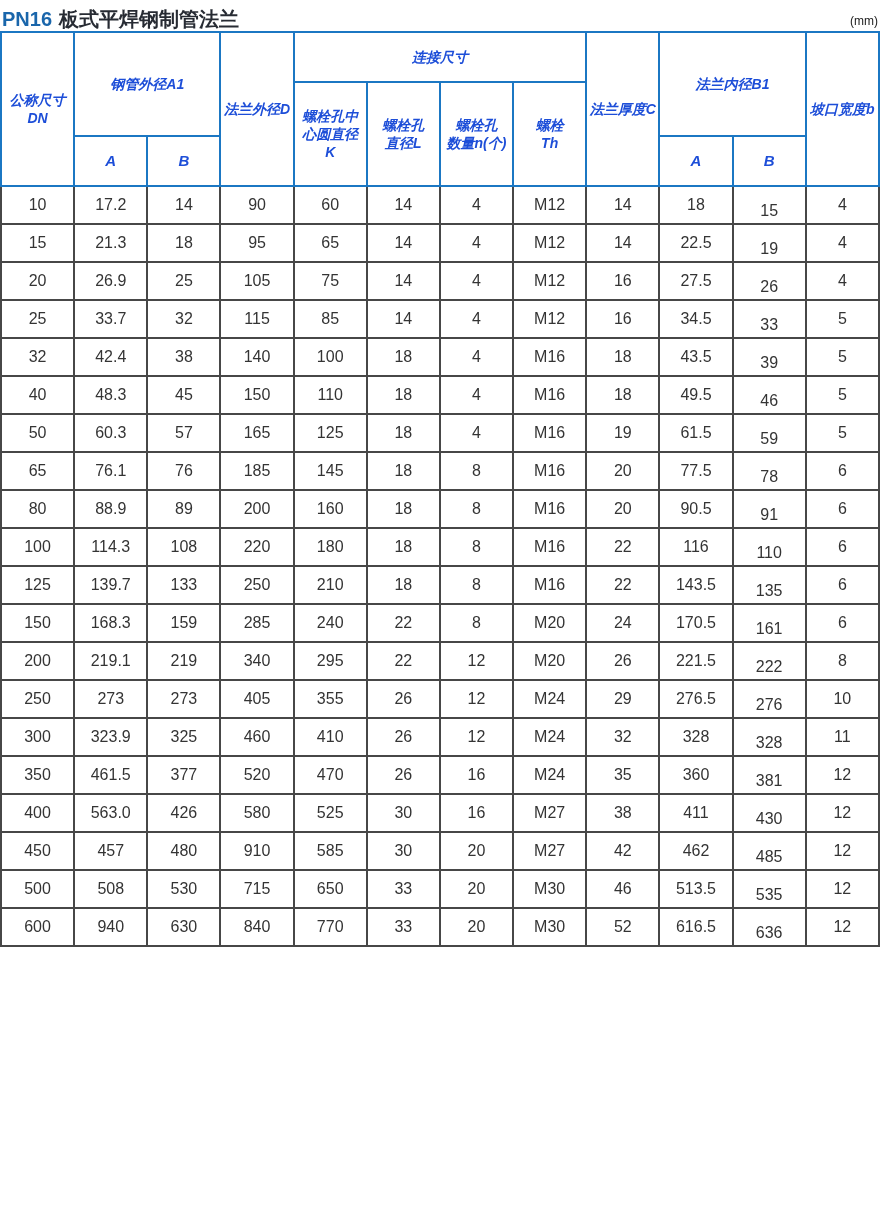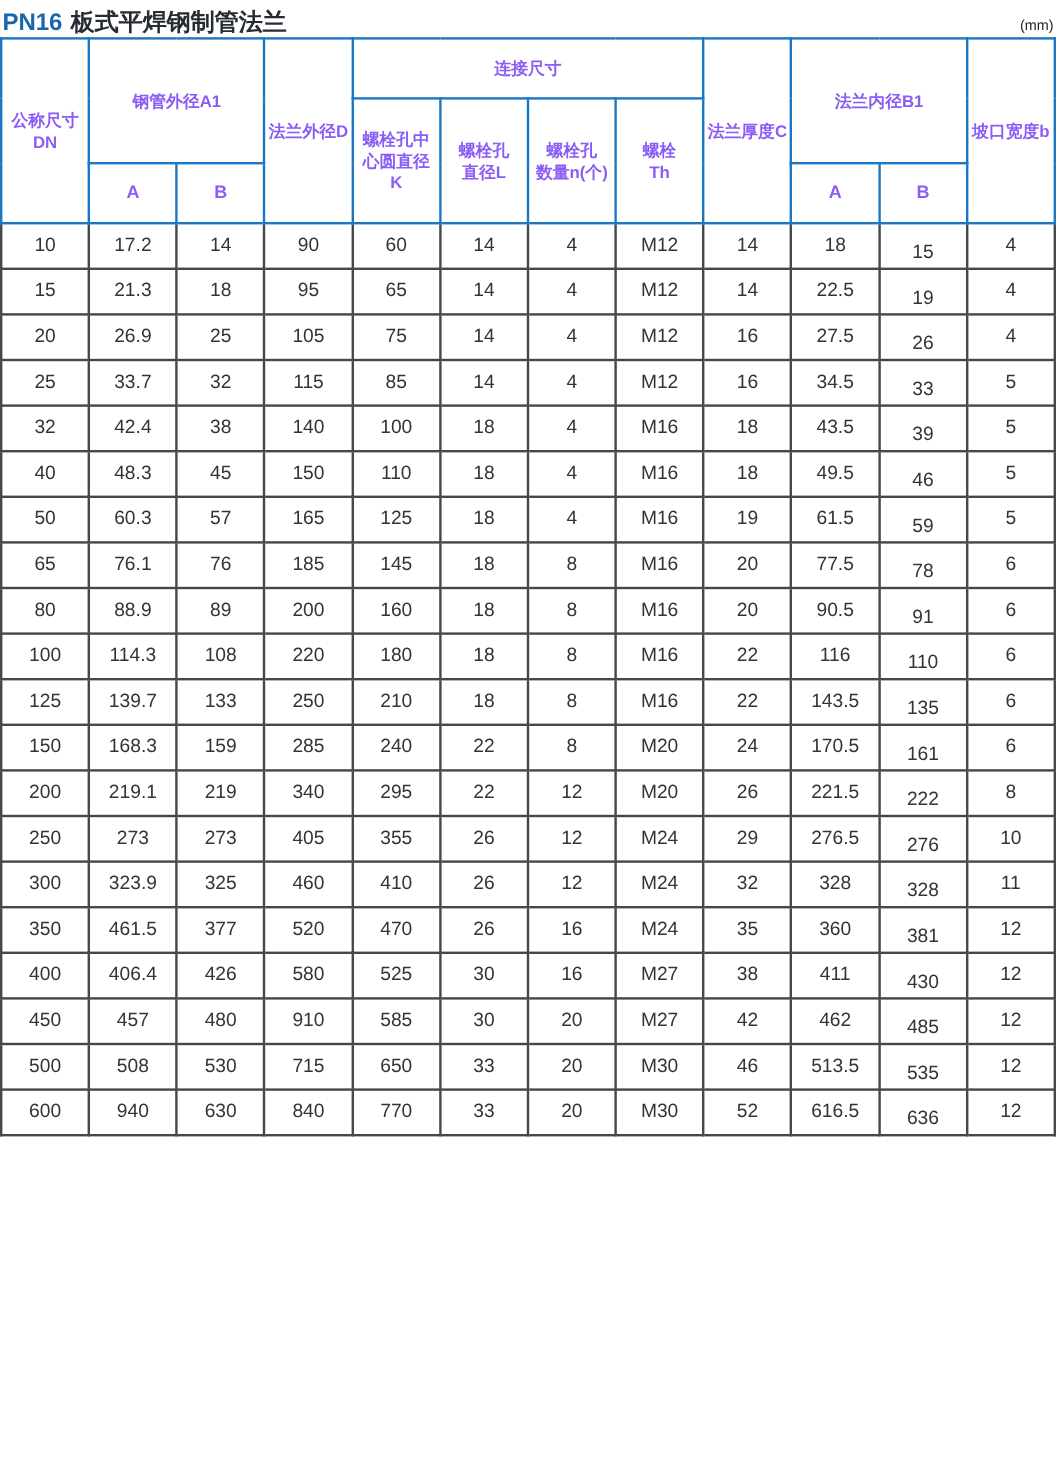--- a/index.html
+++ b/index.html
@@ -51,23 +51,24 @@
   th, td {
     text-align: center;
     vertical-align: middle;
     padding: 0;
     overflow: hidden;
   }
   th {
     border: 2px solid #1b77c3;
     font-size: 14px;
     font-weight: bold;
-    color: #8b5cf6;
+    color: #1d4ed8;
     white-space: pre-line;
     line-height: 1.3;
+    font-style: italic;
   }
   tr.h1 { height: 50px; }
   tr.h2 { height: 54px; }
   tr.h3 { height: 50px; }
   tr.h3 th, th.sub { font-size: 15px; }
   td {
     border: 2px solid #474747;
     font-size: 16px;
     color: #343434;
   }
@@ -352,21 +353,21 @@
         <td>26</td>
         <td>16</td>
         <td>M24</td>
         <td>35</td>
         <td>360</td>
         <td><span class="shift-down">381</span></td>
         <td>12</td>
       </tr>
       <tr>
         <td>400</td>
-        <td>406.4</td>
+        <td>563.0</td>
         <td>426</td>
         <td>580</td>
         <td>525</td>
         <td>30</td>
         <td>16</td>
         <td>M27</td>
         <td>38</td>
         <td>411</td>
         <td><span class="shift-down">430</span></td>
         <td>12</td>

